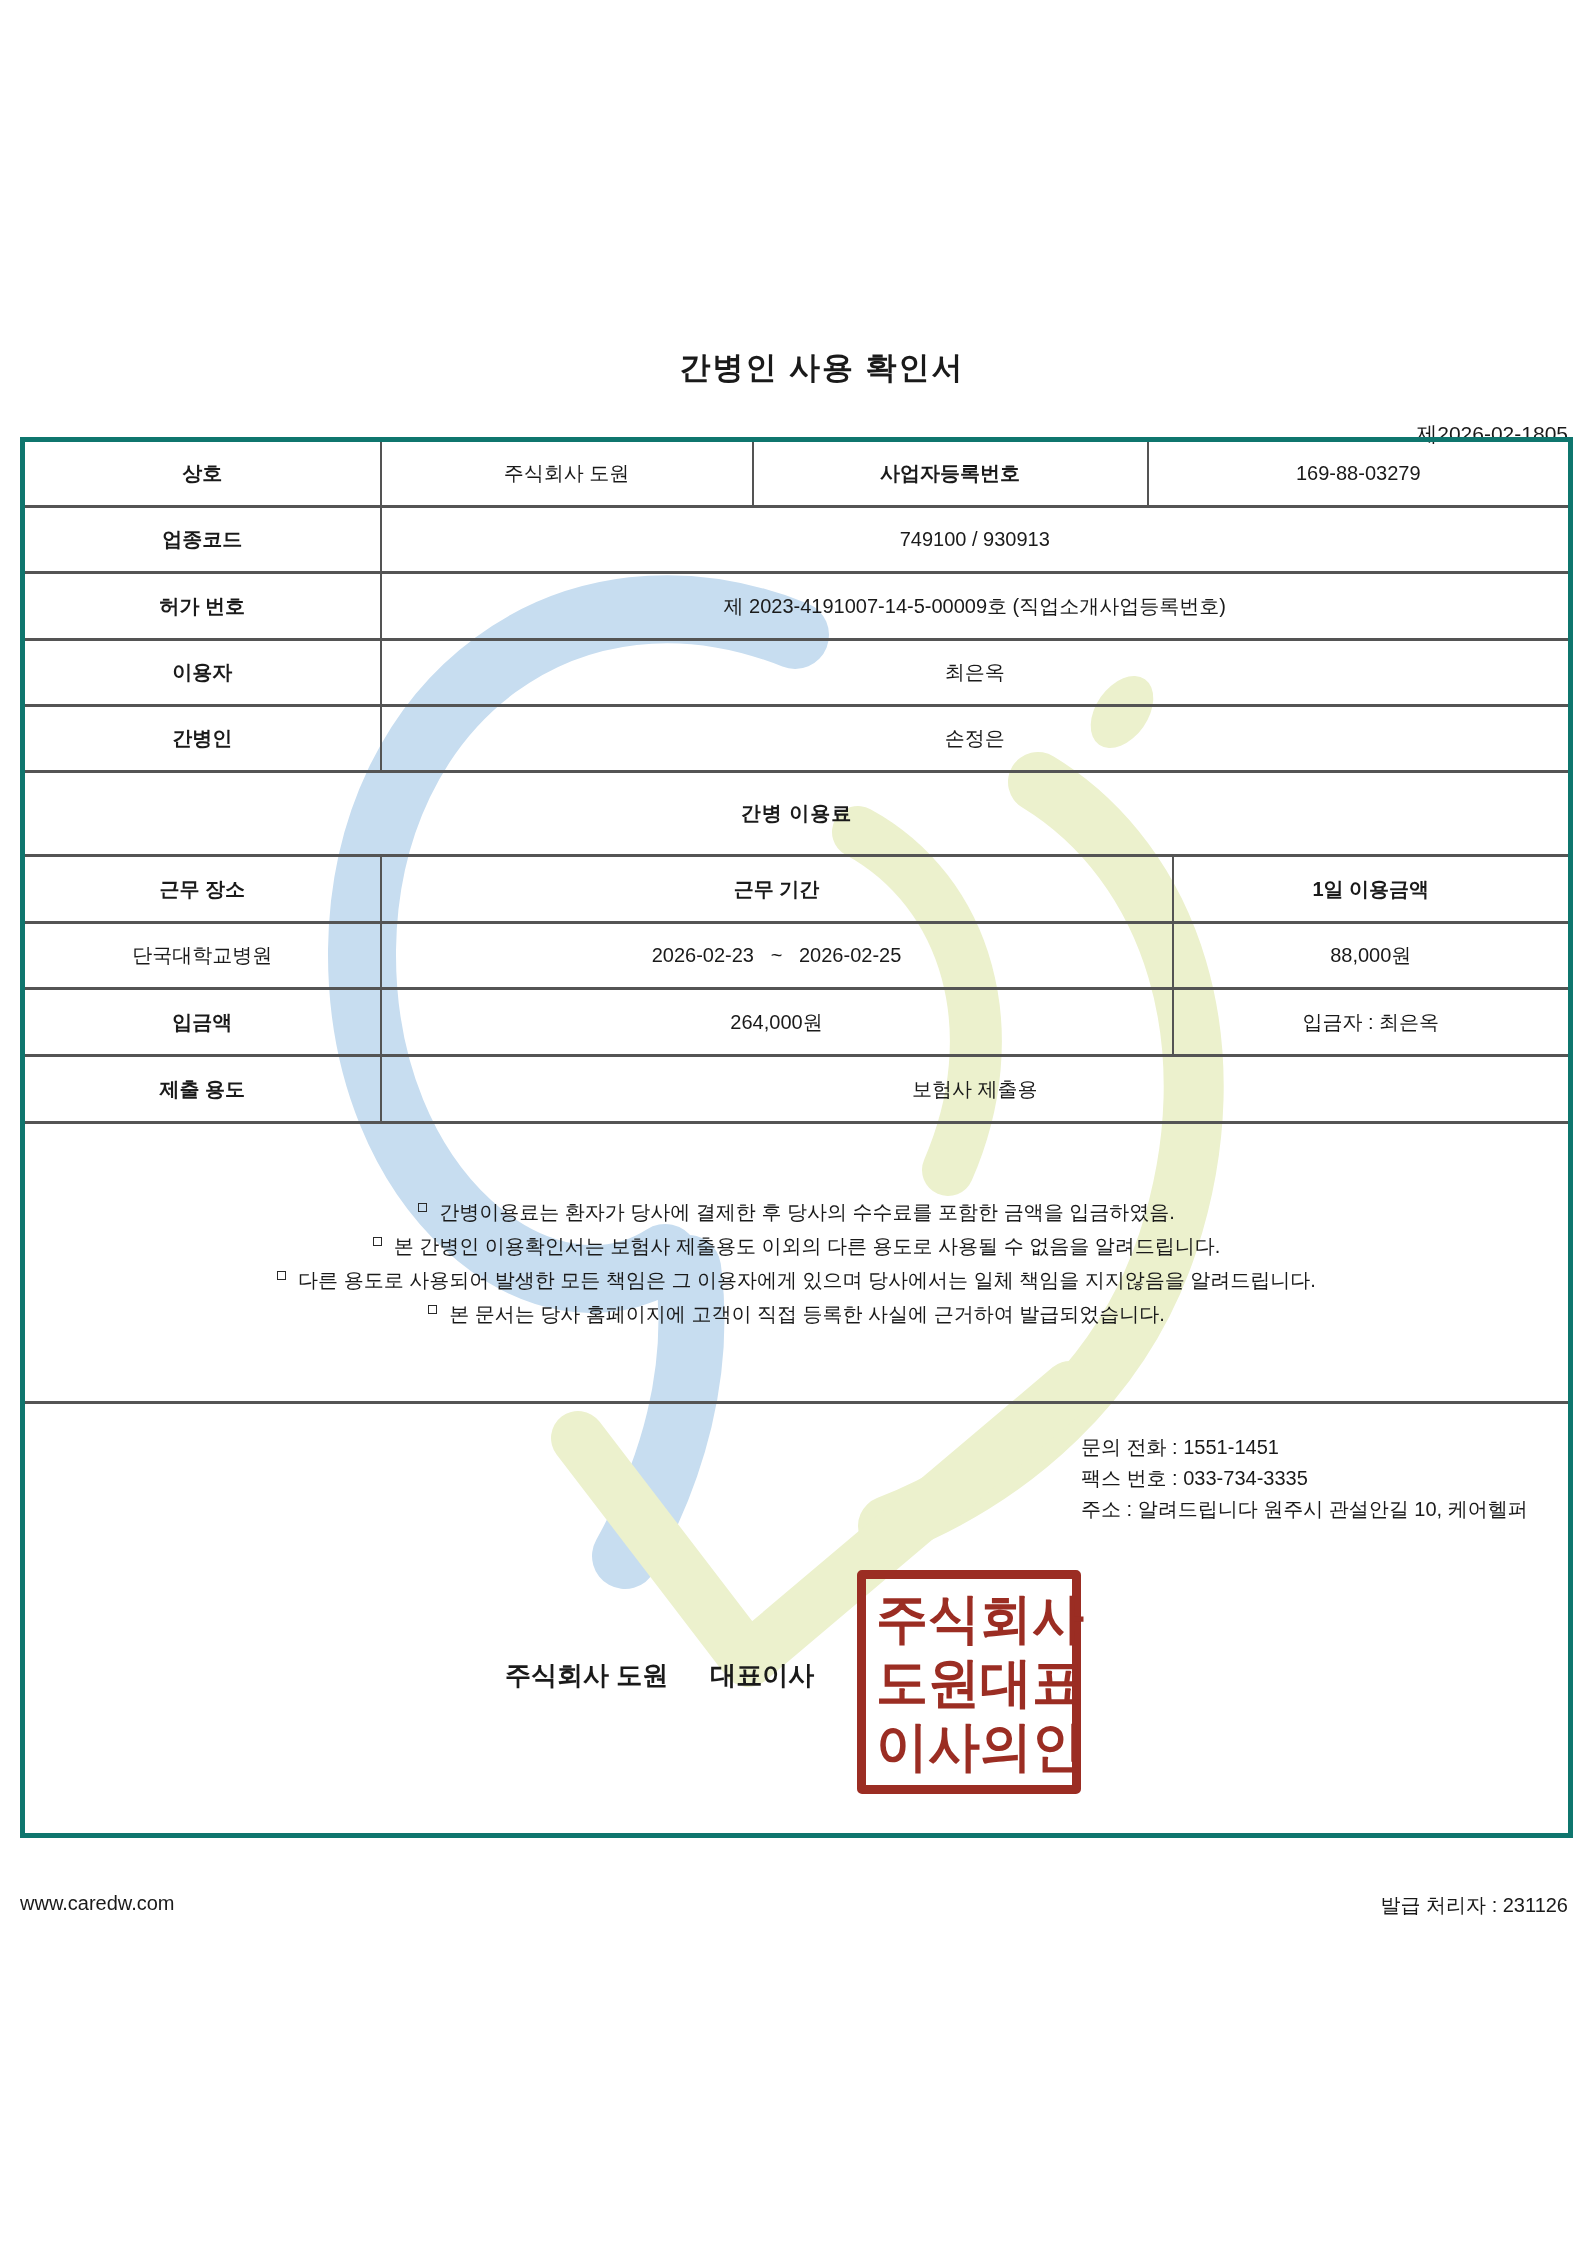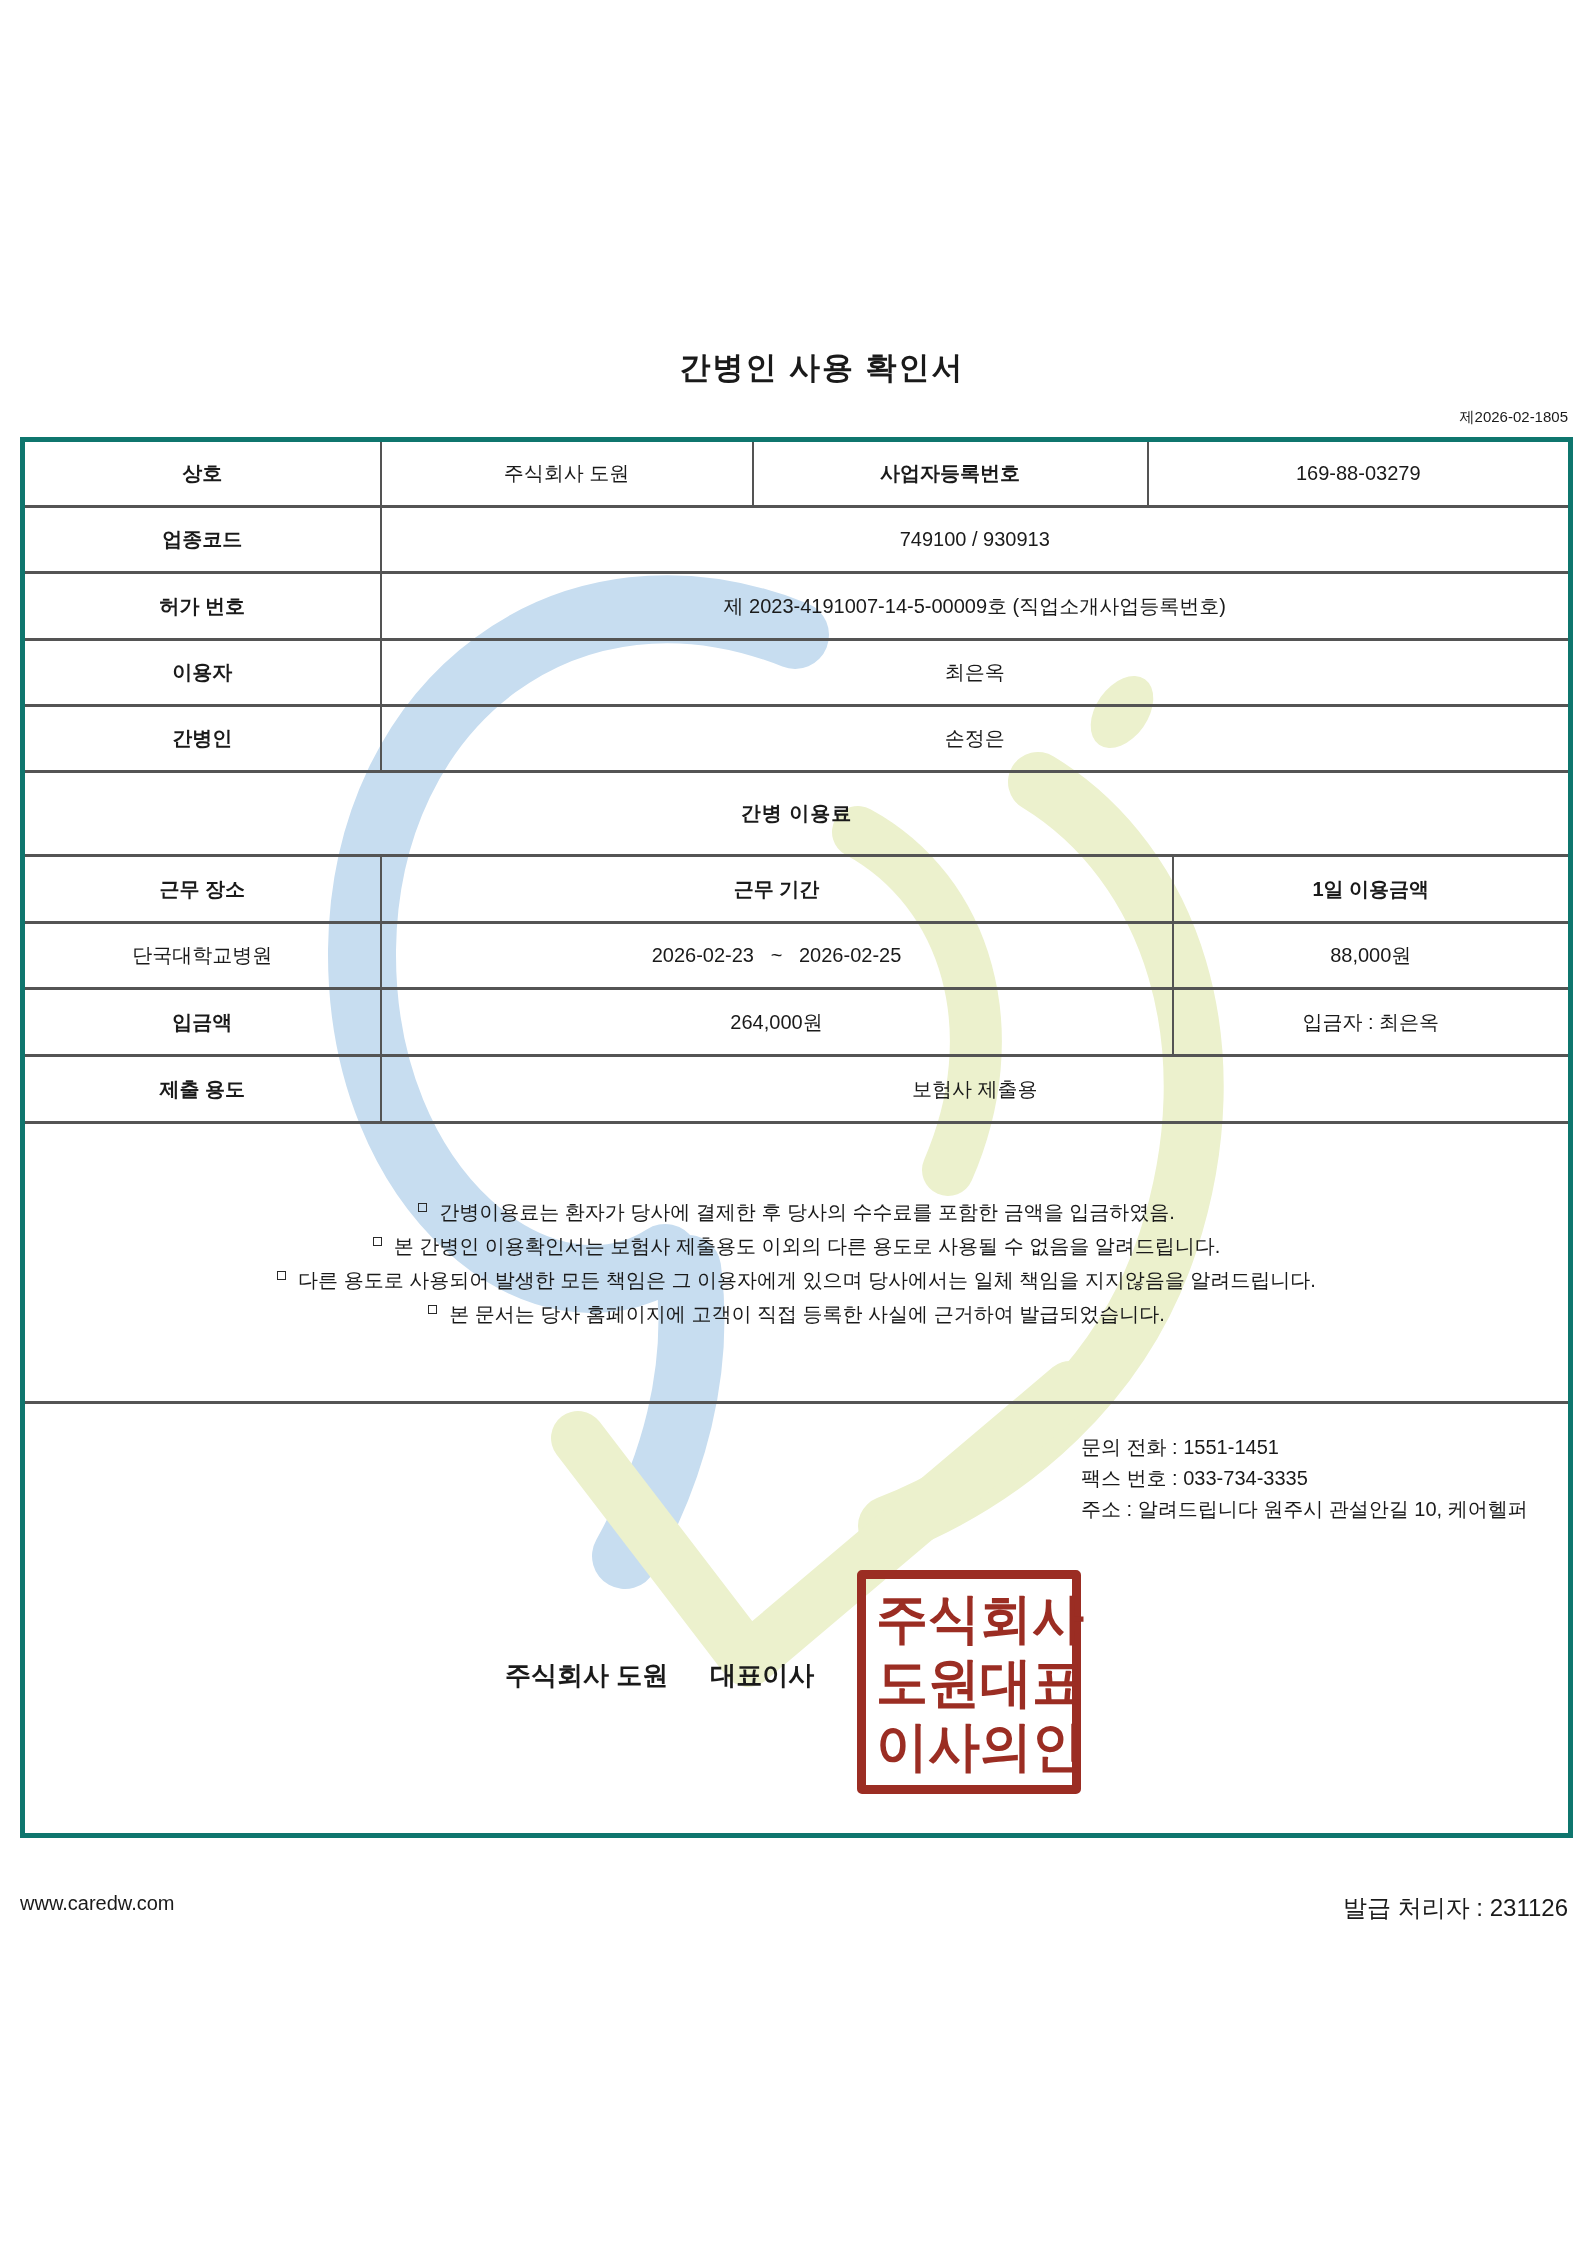--- a/index.html
+++ b/index.html
@@ -12,22 +12,22 @@
     color:#1a1a1a;
     overflow:hidden;
   }
   .wm{position:absolute;left:0;top:0;z-index:0;}
   .content{position:relative;z-index:1;}
   .doc-title{
     position:absolute;top:347px;left:0;width:100%;
     text-align:center;font-size:31px;font-weight:700;letter-spacing:2px;padding-left:28px;
   }
   .doc-no{
-    position:absolute;top:408px;right:20px;
-    font-size:15px;text-align:right;
+    position:absolute;top:420px;right:20px;
+    font-size:21px;text-align:right;
   }
   table.main{
     position:absolute;top:437px;left:20px;
     width:1548px;border-collapse:collapse;table-layout:fixed;
     border:5px solid #0f766e;
     background:transparent;
   }
   table.main td{
     border:solid #545454;border-width:3px 2px;
     text-align:center;vertical-align:middle;
@@ -65,21 +65,21 @@
   }
   .seal-row{
     display:flex;justify-content:space-between;
     font-size:52px;line-height:62px;font-weight:700;color:#9b2d23;
     transform:scaleY(1.04);
   }
   .footer-left{
     position:absolute;top:1892px;left:20px;font-size:20px;
   }
   .footer-right{
-    position:absolute;top:1892px;right:20px;font-size:24px;text-align:right;
+    position:absolute;top:1892px;right:20px;font-size:20px;text-align:right;
   }
   .pre{white-space:pre;}
 </style>
 </head>
 <body>
 
 <div class="page">
 
   <svg class="wm" width="1588" height="2246" viewBox="0 0 1588 2246">
     <g fill="none" stroke-linecap="round" stroke-linejoin="round">

